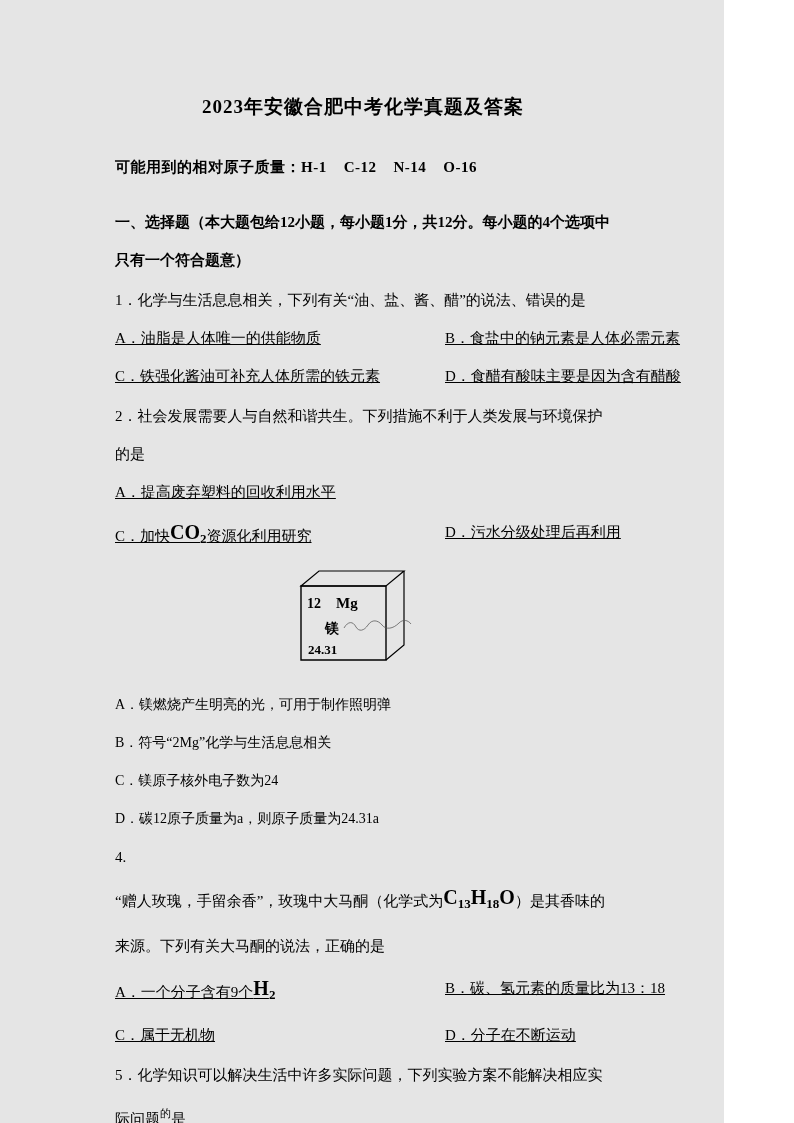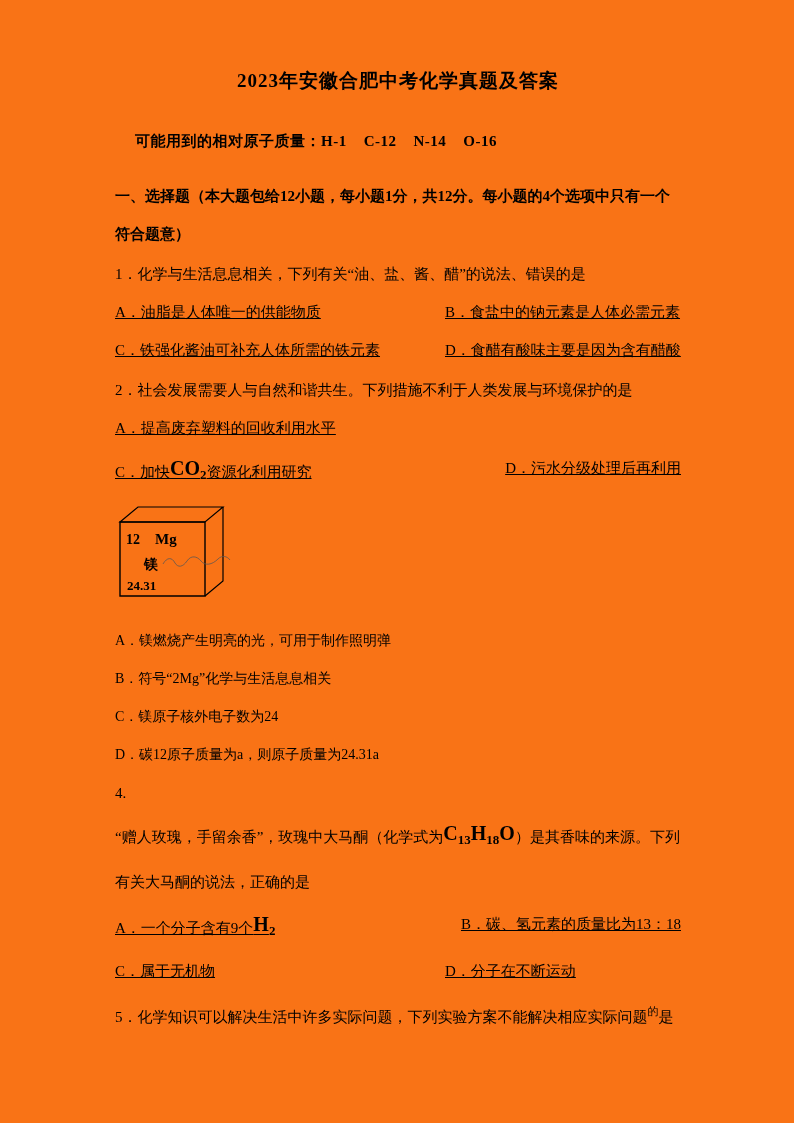--- a/index.html
+++ b/index.html
@@ -3,50 +3,50 @@
 <meta charset="utf-8">
 <style>
   * { margin: 0; padding: 0; box-sizing: border-box; }
   html, body { background: #ffffff; }
   body {
     width: 794px; height: 1123px;
     font-family: "Liberation Serif", "DejaVu Serif", serif;
     color: #000;
   }
   .page {
-    width: 794px; height: 1123px;
-    padding: 68px 113px 0 115px;
+    width: 724px; height: 1123px;
+    padding: 94px 113px 0 115px;
     overflow: hidden;
-    background: #f97316;
+    background: #e5e5e5;
   }
   .title {
     font-size: 19px; font-weight: bold;
     text-align: center;
     letter-spacing: 1px;
     margin-bottom: 38px;
   }
   .bold-line { font-weight: bold; font-size: 15px; }
-  .masses { white-space: pre-wrap; margin-bottom: 26px; letter-spacing: .5px; margin-left: 20px; }
+  .masses { white-space: pre-wrap; margin-bottom: 26px; letter-spacing: .5px; }
   .section { line-height: 38px; margin-bottom: 2px; }
   .stem { font-size: 15px; line-height: 38px; margin-top: 2px; }
   .para { font-size: 15px; line-height: 42px; }
   .opt-row { display: flex; font-size: 15px; line-height: 38px; text-decoration: underline; }
   .opt-row.tall { line-height: 42px; justify-content: space-between; }
   .opt { white-space: nowrap; }
   .opt.left { width: 330px; flex: none; }
   .opt-line { font-size: 14px; line-height: 38px; }
   .formula {
     font-family: "Liberation Serif", "DejaVu Serif", serif;
     font-weight: bold;
     font-size: 20px;
     vertical-align: 2px;
   }
   .formula sub { font-size: 13px; font-weight: bold; vertical-align: -4px; }
   .raised { font-size: 11px; vertical-align: 7px; }
-  .element-figure { margin: 6px 0 16px 2px; }
+  .element-figure { margin: 6px 0 16px 2px; text-align: center; }
   .element-cube text {
     font-family: "Liberation Serif", "DejaVu Serif", serif;
     font-weight: bold;
     fill: #000;
   }
   .q4-number { font-size: 15px; line-height: 38px; }
 </style>
 </head>
 <body>
 

